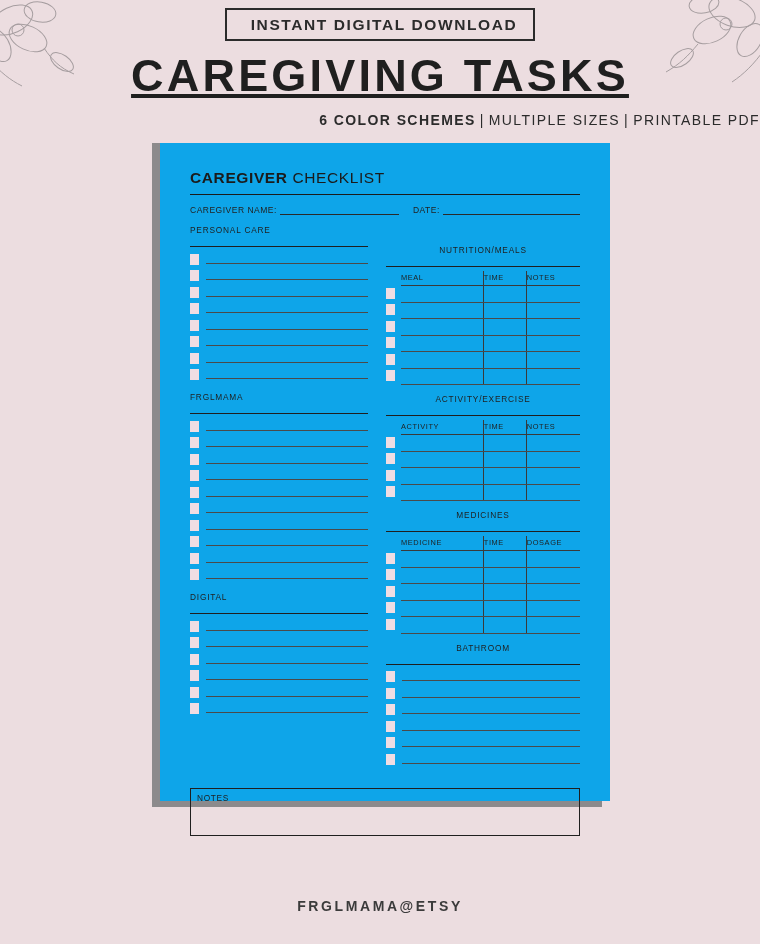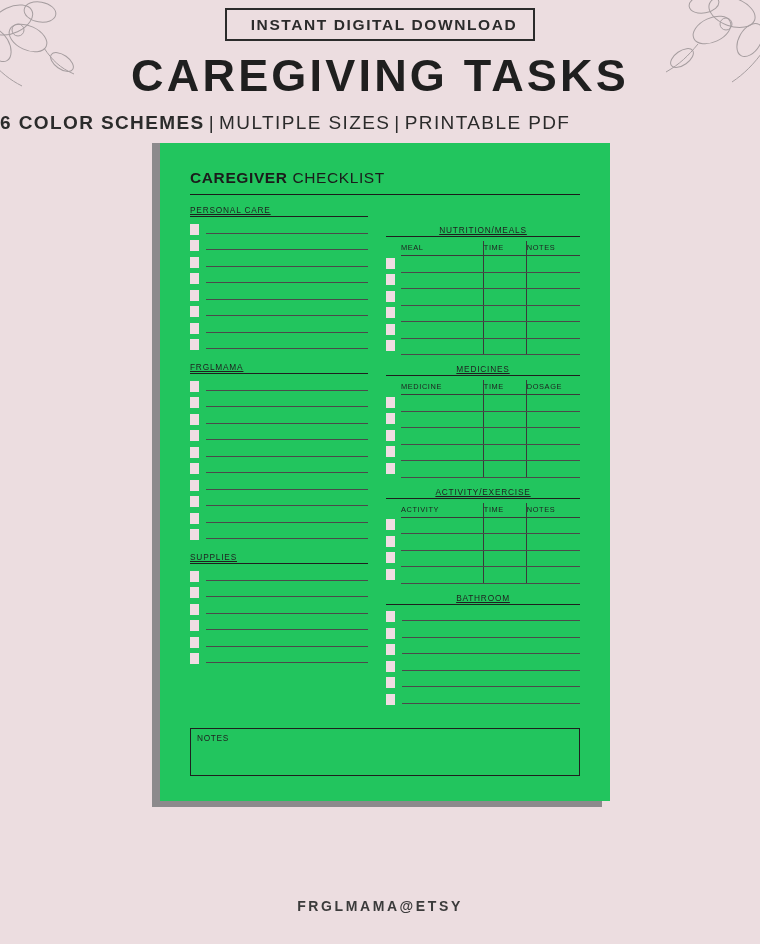--- a/index.html
+++ b/index.html
@@ -29,43 +29,44 @@
     color:#2b2b2b;
   }
   .main-title {
     text-align:center;
     font-size:45px;
     font-weight:bold;
     letter-spacing:3.2px;
     color:#1f1f1f;
     margin:12px 0 0 0;
     line-height:1;
+    text-decoration:underline;
   }
   .subtitle {
-    text-align:left;
+    text-align:right;
     margin-top:14px;
-    font-size:19px;
+    font-size:14px;
     letter-spacing:1.4px;
     color:#2b2b2b;
   }
   .subtitle .bold { font-weight:bold; }
   .subtitle .sep { margin:0 4px; }
 
   
   .sheet-shadow {
     position:absolute;
     left:152px; top:143px;
     width:450px; height:664px;
     background:#8c8a8c;
   }
   .sheet {
     position:absolute;
     left:160px; top:143px;
     width:450px; height:658px;
-    background:#22c55e;
+    background:#0ea5e9;
     padding:26px 30px 14px 30px;
   }
 
   .doc-title {
     font-size:15.5px;
     letter-spacing:.6px;
     color:#1b1b1b;
     margin-bottom:7px;
   }
   .doc-title .b { font-weight:bold; }
@@ -81,24 +82,23 @@
 
   .cols { display:flex; gap:18px; }
   .col-left { width:178px; }
   .col-right { flex:1;margin-top:20px; }
 
   .sec { margin-bottom:9px; }
   .sec-head {
     font-size:8.3px;
     letter-spacing:.8px;
     color:#1f1f1f;
-    padding-bottom:1px;
+    padding-bottom:11px;
     border-bottom:1.4px solid #1f1f1f;
     margin-bottom:4px;
-    text-decoration:underline;
   }
   .sec-head.center { text-align:center; }
 
   .check-rows { display:flex; flex-direction:column; gap:0; }
   .check-row { display:flex; align-items:center; height:16.5px; }
   .cbox {
     width:9px; height:11px;
     background:#f0dde3;
     margin-right:7px;
     flex:0 0 auto;
@@ -187,20 +187,30 @@
 <div class="sheet-shadow"></div>
 
 <div class="sheet">
 
   <div class="doc-title">
     <span class="b">CAREGIVER</span>
     <span class="l">CHECKLIST</span>
   </div>
   <div class="title-rule"></div>
 
+  <div class="meta-row">
+    <div class="meta-field meta-name">
+      <span class="lab">CAREGIVER NAME:</span>
+      <span class="line"></span>
+    </div>
+    <div class="meta-field meta-date">
+      <span class="lab">DATE:</span>
+      <span class="line"></span>
+    </div>
+  </div>
 
   <div class="cols">
 
     <div class="col-left">
 
       <div class="sec">
         <div class="sec-head">PERSONAL CARE</div>
         <div class="check-rows">
           <div class="check-row">
               <span class="cbox"></span>
@@ -277,21 +287,21 @@
               <span class="cline"></span>
             </div>
           <div class="check-row">
               <span class="cbox"></span>
               <span class="cline"></span>
             </div>
         </div>
       </div>
 
       <div class="sec">
-        <div class="sec-head">SUPPLIES</div>
+        <div class="sec-head">DIGITAL</div>
         <div class="check-rows">
           <div class="check-row">
               <span class="cbox"></span>
               <span class="cline"></span>
             </div>
           <div class="check-row">
               <span class="cbox"></span>
               <span class="cline"></span>
             </div>
           <div class="check-row">
@@ -378,20 +388,71 @@
                   <td></td>
                   <td></td>
                   <td></td>
                 </tr>
             </tbody>
           </table>
         </div>
       </div>
 
       <div class="sec">
+        <div class="sec-head center">ACTIVITY/EXERCISE</div>
+        <div class="tbl-wrap">
+          <div class="tbl-checks">
+            <div class="slot">
+                <span class="cbox"></span>
+              </div>
+            <div class="slot">
+                <span class="cbox"></span>
+              </div>
+            <div class="slot">
+                <span class="cbox"></span>
+              </div>
+            <div class="slot">
+                <span class="cbox"></span>
+              </div>
+          </div>
+          <table class="grid">
+            <thead>
+                <tr>
+              <th style="width:46%">ACTIVITY</th>
+              <th style="width:24%">TIME</th>
+              <th style="width:30%">NOTES</th>
+            </tr>
+              </thead>
+            <tbody>
+              <tr>
+                  <td></td>
+                  <td></td>
+                  <td></td>
+                </tr>
+              <tr>
+                  <td></td>
+                  <td></td>
+                  <td></td>
+                </tr>
+              <tr>
+                  <td></td>
+                  <td></td>
+                  <td></td>
+                </tr>
+              <tr>
+                  <td></td>
+                  <td></td>
+                  <td></td>
+                </tr>
+            </tbody>
+          </table>
+        </div>
+      </div>
+
+      <div class="sec">
         <div class="sec-head center">MEDICINES</div>
         <div class="tbl-wrap">
           <div class="tbl-checks">
             <div class="slot">
                 <span class="cbox"></span>
               </div>
             <div class="slot">
                 <span class="cbox"></span>
               </div>
             <div class="slot">
@@ -437,71 +498,20 @@
                   <td></td>
                   <td></td>
                   <td></td>
                 </tr>
             </tbody>
           </table>
         </div>
       </div>
 
       <div class="sec">
-        <div class="sec-head center">ACTIVITY/EXERCISE</div>
-        <div class="tbl-wrap">
-          <div class="tbl-checks">
-            <div class="slot">
-                <span class="cbox"></span>
-              </div>
-            <div class="slot">
-                <span class="cbox"></span>
-              </div>
-            <div class="slot">
-                <span class="cbox"></span>
-              </div>
-            <div class="slot">
-                <span class="cbox"></span>
-              </div>
-          </div>
-          <table class="grid">
-            <thead>
-                <tr>
-              <th style="width:46%">ACTIVITY</th>
-              <th style="width:24%">TIME</th>
-              <th style="width:30%">NOTES</th>
-            </tr>
-              </thead>
-            <tbody>
-              <tr>
-                  <td></td>
-                  <td></td>
-                  <td></td>
-                </tr>
-              <tr>
-                  <td></td>
-                  <td></td>
-                  <td></td>
-                </tr>
-              <tr>
-                  <td></td>
-                  <td></td>
-                  <td></td>
-                </tr>
-              <tr>
-                  <td></td>
-                  <td></td>
-                  <td></td>
-                </tr>
-            </tbody>
-          </table>
-        </div>
-      </div>
-
-      <div class="sec">
         <div class="sec-head center">BATHROOM</div>
         <div class="check-rows">
           <div class="check-row">
               <span class="cbox"></span>
               <span class="cline"></span>
             </div>
           <div class="check-row">
               <span class="cbox"></span>
               <span class="cline"></span>
             </div>

